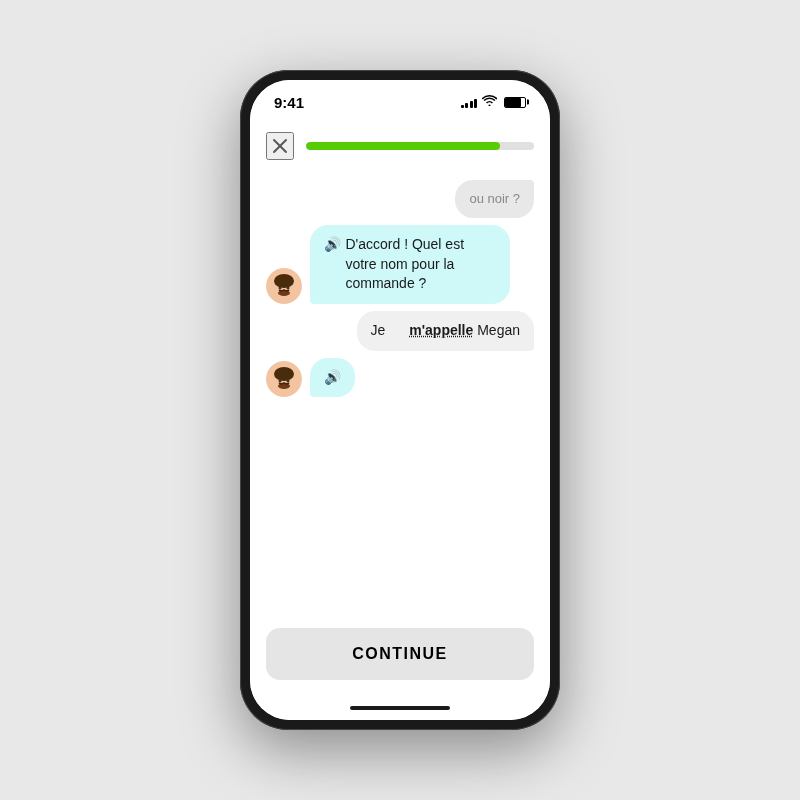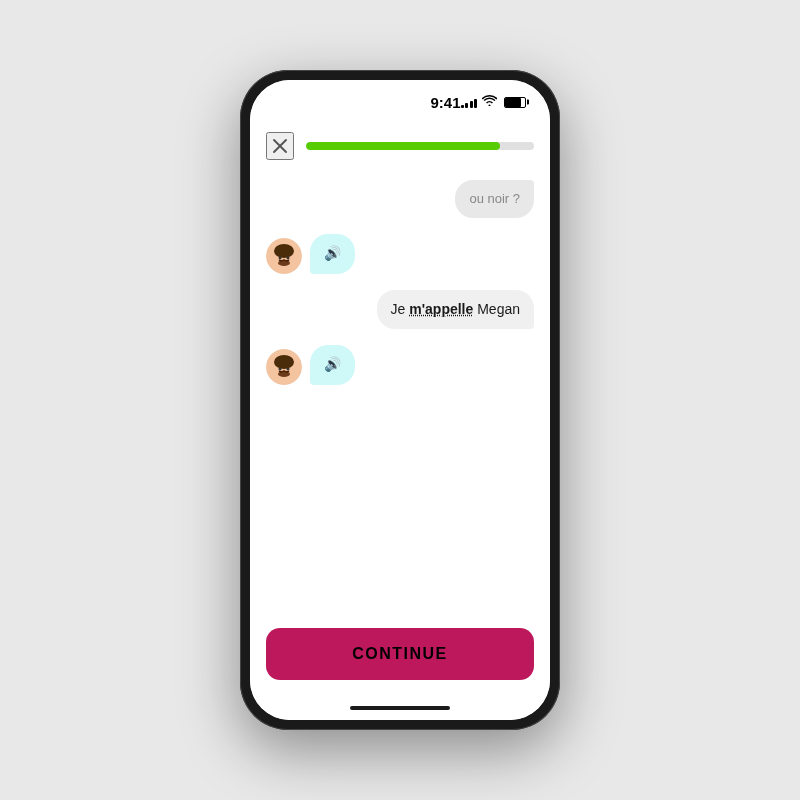--- a/index.html
+++ b/index.html
@@ -34,21 +34,21 @@
       flex-direction: column;
       position: relative;
     }
 
     
     .status-bar {
       height: 44px;
       background: #fff;
       display: flex;
       align-items: center;
-      justify-content: flex-end;
+      justify-content: space-between;
       padding: 5px 24px;
       flex-shrink: 0;
     }
 
     .status-time {
       font-size: 15px;
       font-weight: 600;
       color: #000;
     }
 
@@ -144,21 +144,21 @@
       border-radius: 4px;
     }
 
     
     .chat-area {
       flex: 1;
       overflow-y: auto;
       padding: 12px 16px;
       display: flex;
       flex-direction: column;
-      gap: 16px;
+      gap: 7px;
       background: #fff;
     }
 
     .chat-area::-webkit-scrollbar { display: none; }
 
     
     .bubble-row {
       display: flex;
       align-items: flex-end;
       gap: 8px;
@@ -203,33 +203,34 @@
     .bubble.right-bubble {
       background: #f0f0f0;
       border-bottom-right-radius: 4px;
       color: #1a1a1a;
     }
 
     .underline-dashed {
       text-decoration: underline;
       text-decoration-style: dotted;
       font-weight: bold;
+      margin-left: 20px;
     }
 
     
     .bottom-area {
       background: #fff;
       padding: 16px;
       flex-shrink: 0;
     }
 
     .continue-btn {
       width: 100%;
       height: 52px;
-      background: #be185d;
+      background: #e5e5e5;
       border: none;
       border-radius: 14px;
       font-size: 16px;
       font-weight: 800;
       letter-spacing: 1.5px;
       color: #000;
       cursor: pointer;
       text-transform: uppercase;
     }
 
@@ -311,20 +312,21 @@
 
             <ellipse cx="18" cy="25" rx="6" ry="3" fill="#6b3a1a"></ellipse>
             <ellipse cx="18" cy="23" rx="4" ry="1.5" fill="#6b3a1a"></ellipse>
 
             <path d="M13 22 Q15 24 18 22 Q21 24 23 22" stroke="#4a2000" stroke-width="1.5" fill="none"></path>
           </svg>
         </div>
         <div class="bubble left-bubble">
           <div style="display:flex; align-items:flex-start; gap:4px;">
             <span style="color:#1a9999; font-size:14px;">🔊</span>
+            <span>D'accord ! Quel est votre nom pour la commande ?</span>
           </div>
         </div>
       </div>
 
       <div class="bubble-row right">
         <div class="bubble right-bubble">
           <span>Je </span><span class="underline-dashed">m'appelle</span><span> Megan</span>
         </div>
       </div>
 

